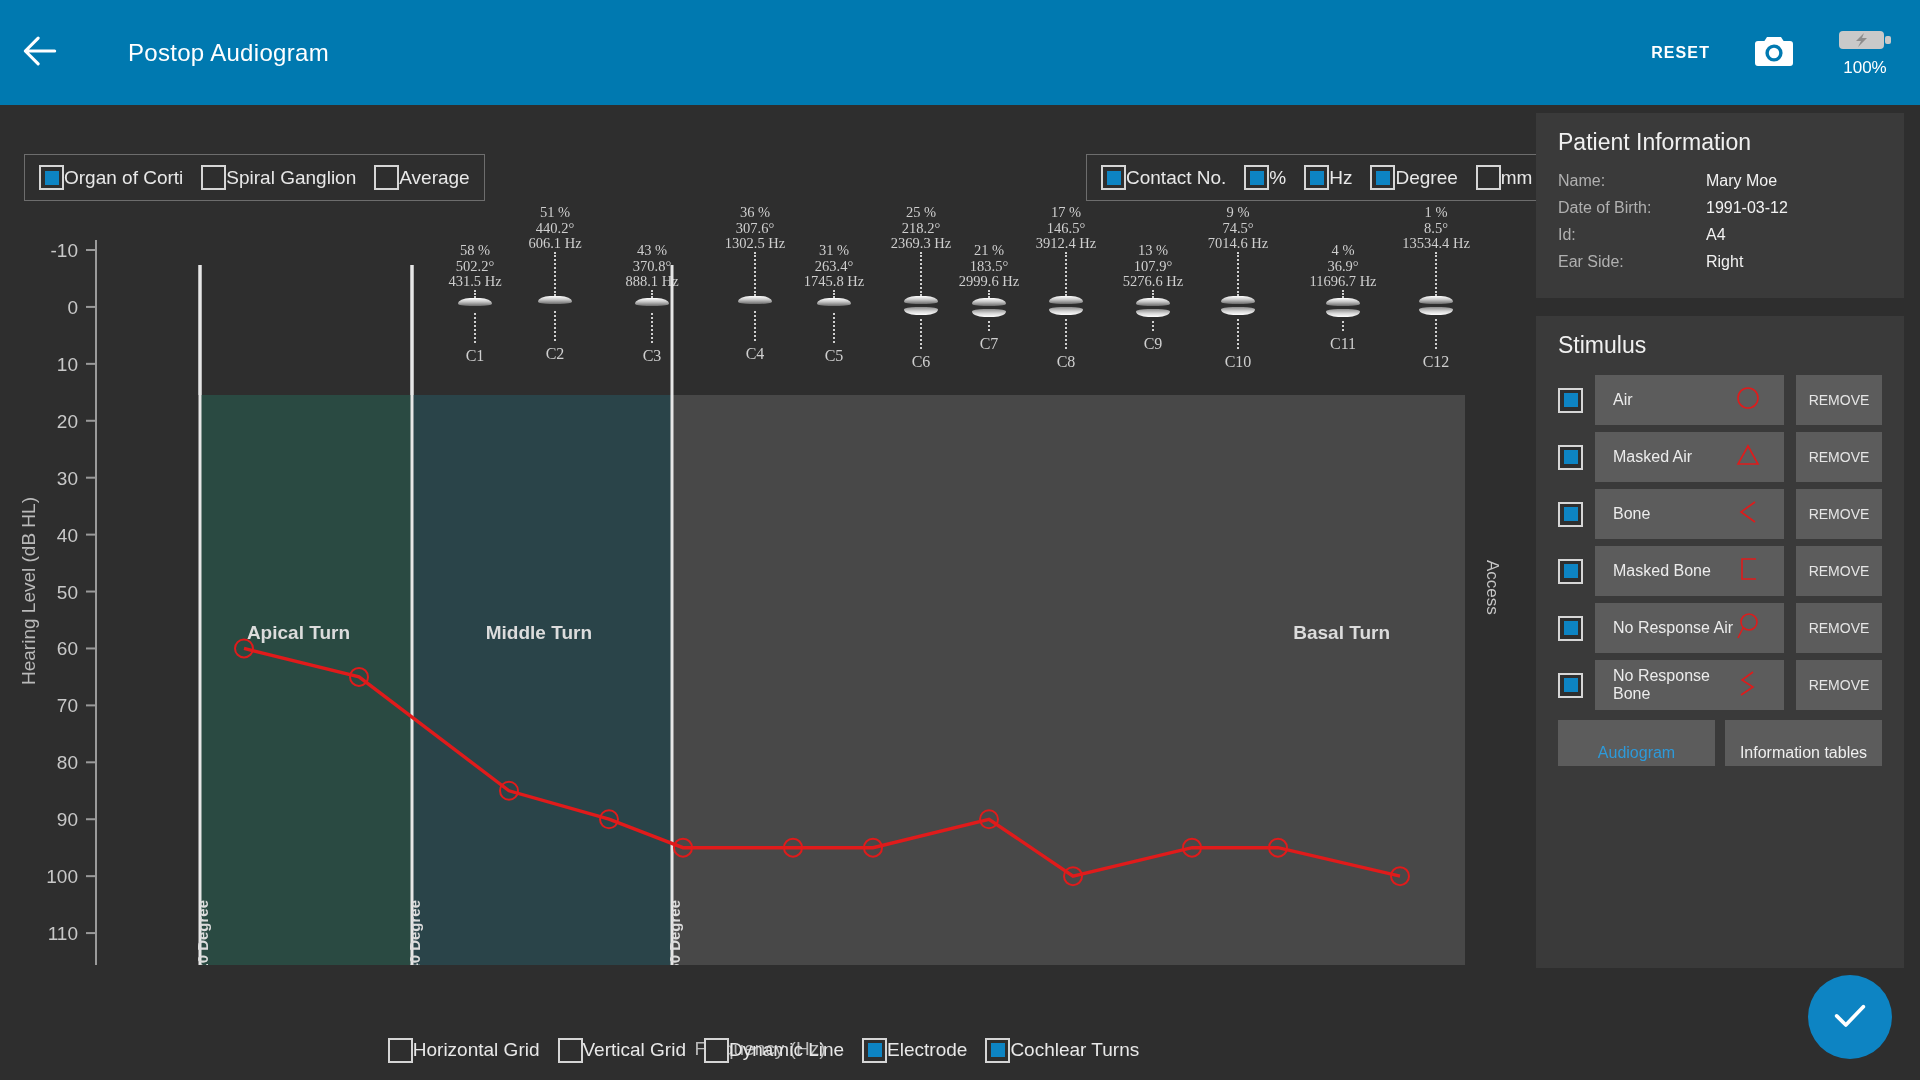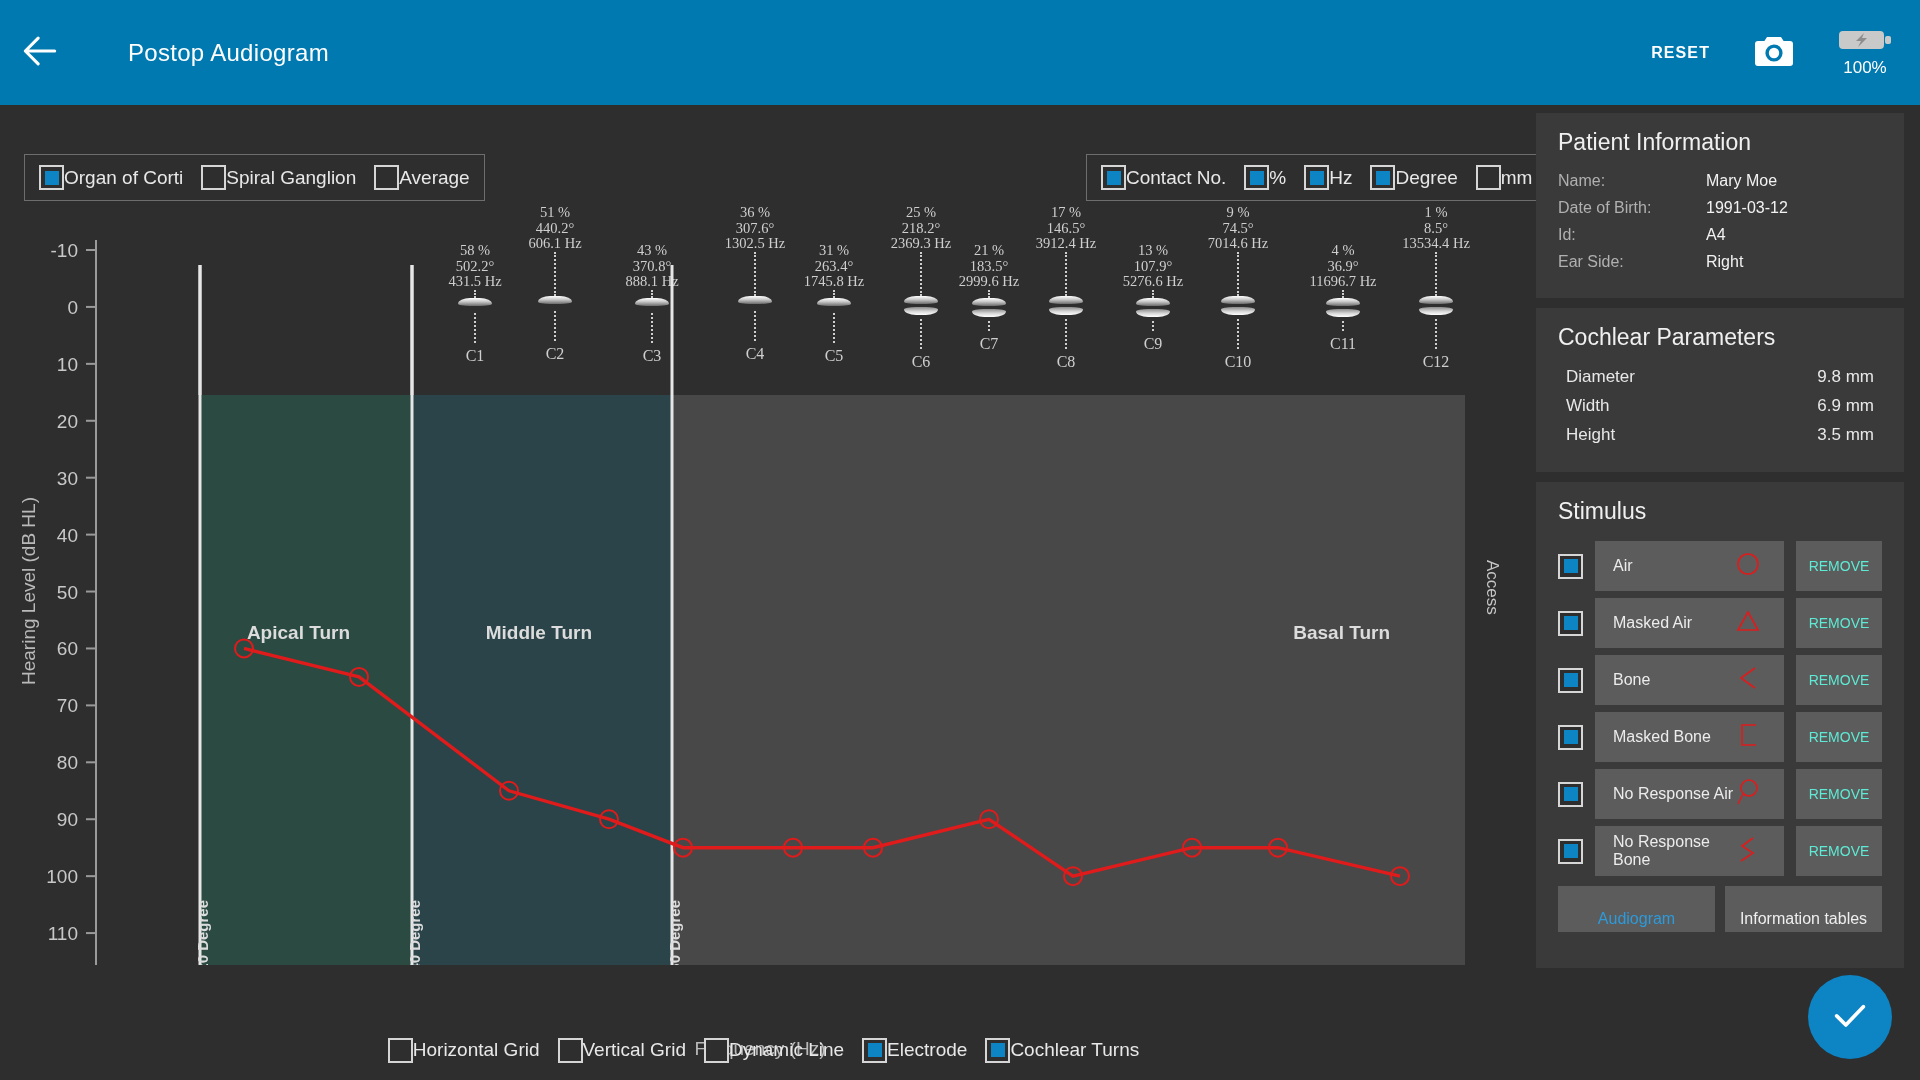--- a/index.html
+++ b/index.html
@@ -111,41 +111,41 @@
   #access-tab {
     position:absolute; left:1482px; top:560px;
     color:#c8c8c8; font-size:17px;
     writing-mode:vertical-rl; white-space:nowrap; cursor:pointer;
   }
 
   
   #sidebar {
     position:absolute; left:1536px; top:113px;
     width:368px; height:855px;
-    display:flex; flex-direction:column; gap:10px;
+    display:flex; flex-direction:column; gap:18px;
   }
   .card { background:#3a3a3a; padding:16px 22px 18px 22px; }
   .card-title { color:#f0f0f0; font-size:23px; font-weight:400; margin-bottom:16px; }
   .info-row { display:flex; font-size:16px; margin-bottom:9px; }
   .info-key { color:#b0b0b0; width:148px; flex:none; }
   .info-val { color:#f2f2f2; }
   .param-row {
     display:flex; justify-content:space-between;
     font-size:17px; color:#e8e8e8; margin-bottom:9px; padding:0 8px;
   }
   #stimulus-card { flex:1; overflow:hidden; position:relative; }
   .stim-row { display:flex; align-items:center; gap:12px; margin-bottom:7px; }
   .stim-name-btn {
     flex:1; background:#5c5c5c; height:50px;
     display:flex; align-items:center; justify-content:space-between;
     padding:0 22px 0 18px; cursor:pointer;
   }
   .stim-name { color:#ececec; font-size:16px; }
   .stim-remove {
-    width:86px; height:50px; background:#5c5c5c; color:#5eead4;
+    width:86px; height:50px; background:#5c5c5c; color:#e5e5e5;
     font-size:14px; display:flex; align-items:center; justify-content:center;
     cursor:pointer; flex:none;
   }
   .stim-tabs { display:flex; gap:10px; margin-top:10px; }
   .stim-tab {
     flex:1; height:46px; background:#5c5c5c;
     display:flex; align-items:flex-end; justify-content:center;
     padding-bottom:4px; font-size:16px; cursor:pointer;
   }
   .stim-tab.active { color:#2d9ada; }
@@ -500,37 +500,20 @@
           <div class="info-key">Id:</div>
           <div class="info-val">A4</div>
         </div>
         <div class="info-row">
           <div class="info-key">Ear Side:</div>
           <div class="info-val">Right</div>
         </div>
       </div>
   </div>
 
-  <div class="card">
-    <div class="card-title">Cochlear Parameters</div>
-    <div id="param-rows">
-        <div class="param-row">
-          <span>Diameter</span>
-          <span>9.8 mm</span>
-        </div>
-        <div class="param-row">
-          <span>Width</span>
-          <span>6.9 mm</span>
-        </div>
-        <div class="param-row">
-          <span>Height</span>
-          <span>3.5 mm</span>
-        </div>
-      </div>
-  </div>
 
   <div class="card" id="stimulus-card">
     <div class="card-title">Stimulus</div>
     <div id="stim-rows">
         <div class="stim-row">
           <div class="cb-box checked"></div>
           <div class="stim-name-btn">
             <span class="stim-name">Air</span>
             <span><svg width="28" height="28" viewBox="0 0 28 28">
                 <circle cx="14" cy="14" r="10" fill="none" stroke="#e01b1b" stroke-width="1.6"></circle>

